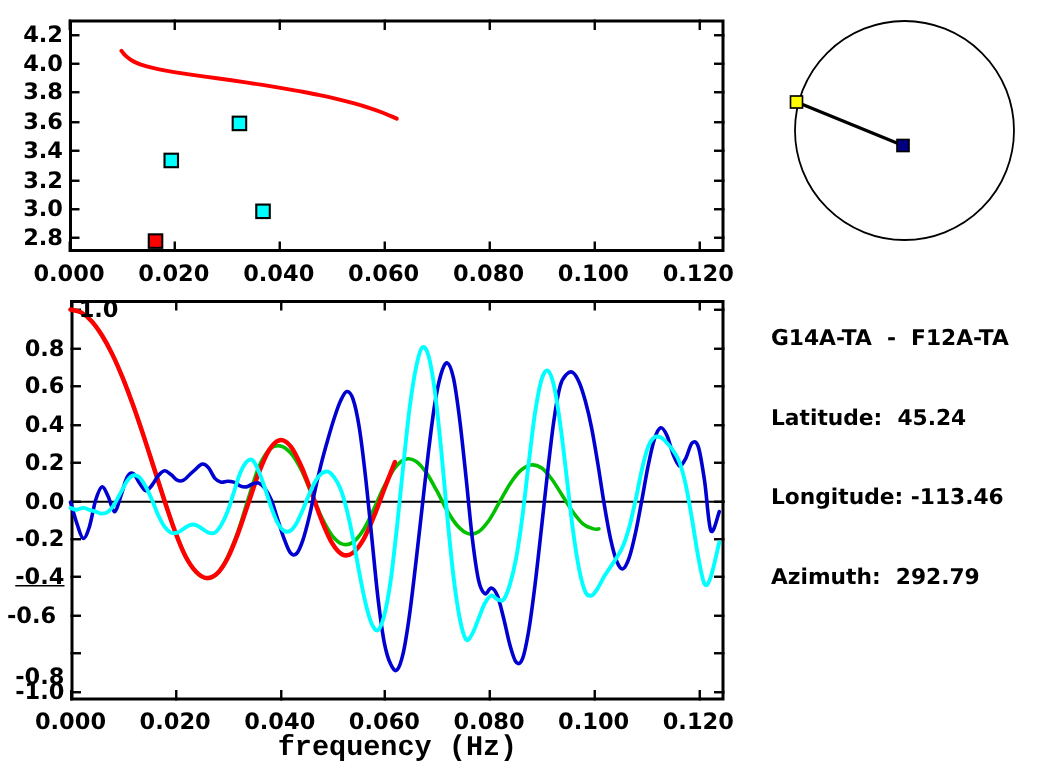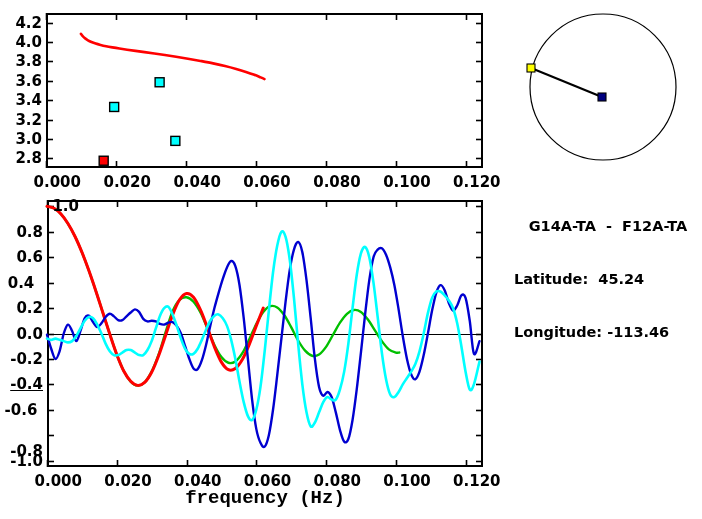--- a/index.html
+++ b/index.html
@@ -39,21 +39,21 @@
     font-size: 15px;
     font-weight: bold;
     color: #000000;
     white-space: nowrap;
     letter-spacing: 0px;
   }
   .ylab {
     text-align: right;
   }
   .xlab {
-    text-align: right;
+    text-align: center;
   }
 
   .axis-title {
     position: absolute;
     font-family: "DejaVu Sans", sans-serif;
     font-size: 19px;
     font-weight: bold;
     color: #000000;
     white-space: nowrap;
   }
@@ -66,21 +66,20 @@
     width: 188px;
     font-family: "DejaVu Sans", sans-serif;
     font-size: 14.5px;
     font-weight: bold;
     color: #000000;
     line-height: 17.6px;
     white-space: pre;
   }
   #info-panel .pair-title {
     display: block;
-    text-align: center;
   }
   #info-panel .row {
     display: block;
     white-space: pre;
   }
 
   
   #map-wrap {
     position: absolute;
     left: 512px;
@@ -197,21 +196,21 @@
       <path d="M 47.00 338.59 C 47.70 338.80, 49.79 339.86, 51.19 339.86 C 52.58 339.86, 53.98 338.59, 55.37 338.59 C 56.77 338.59, 58.16 339.43, 59.56 339.86 C 60.95 340.28, 62.35 340.70, 63.74 341.13 C 65.14 341.55, 66.53 342.40, 67.93 342.40 C 69.32 342.40, 70.72 342.19, 72.11 341.13 C 73.51 340.07, 74.90 338.16, 76.30 336.04 C 77.69 333.92, 79.09 330.96, 80.48 328.41 C 81.88 325.87, 83.28 322.69, 84.67 320.79 C 86.07 318.88, 87.46 317.40, 88.86 316.97 C 90.25 316.55, 91.65 316.97, 93.04 318.24 C 94.44 319.51, 95.83 322.06, 97.23 324.60 C 98.62 327.14, 100.02 330.32, 101.41 333.50 C 102.81 336.68, 104.20 340.70, 105.60 343.67 C 106.99 346.64, 108.39 349.39, 109.78 351.30 C 111.18 353.21, 112.57 354.48, 113.97 355.11 C 115.36 355.75, 116.76 355.54, 118.16 355.11 C 119.55 354.69, 120.95 353.42, 122.34 352.57 C 123.74 351.72, 125.13 350.45, 126.53 350.03 C 127.92 349.60, 129.32 349.60, 130.71 350.03 C 132.11 350.45, 133.50 351.72, 134.90 352.57 C 136.29 353.42, 137.69 354.69, 139.08 355.11 C 140.48 355.54, 141.87 355.96, 143.27 355.11 C 144.66 354.27, 146.06 352.36, 147.45 350.03 C 148.85 347.70, 150.24 344.73, 151.64 341.13 C 153.04 337.53, 154.43 332.65, 155.83 328.41 C 157.22 324.18, 158.62 319.09, 160.01 315.70 C 161.41 312.31, 162.80 309.55, 164.20 308.07 C 165.59 306.59, 166.99 305.74, 168.38 306.80 C 169.78 307.86, 171.17 311.25, 172.57 314.43 C 173.96 317.61, 175.36 321.85, 176.75 325.87 C 178.15 329.90, 179.54 334.77, 180.94 338.59 C 182.33 342.40, 183.73 346.21, 185.12 348.76 C 186.52 351.30, 187.92 353.00, 189.31 353.84 C 190.71 354.69, 192.10 354.69, 193.50 353.84 C 194.89 353.00, 196.29 351.09, 197.68 348.76 C 199.08 346.43, 200.47 343.04, 201.87 339.86 C 203.26 336.68, 204.66 332.86, 206.05 329.69 C 207.45 326.51, 208.84 323.12, 210.24 320.79 C 211.63 318.45, 213.03 316.76, 214.42 315.70 C 215.82 314.64, 217.21 314.00, 218.61 314.43 C 220.00 314.85, 221.40 316.34, 222.80 318.24 C 224.19 320.15, 225.59 322.27, 226.98 325.87 C 228.38 329.47, 229.77 334.35, 231.17 339.86 C 232.56 345.37, 233.96 351.94, 235.35 358.93 C 236.75 365.92, 238.14 374.61, 239.54 381.81 C 240.93 389.02, 242.33 396.44, 243.72 402.16 C 245.12 407.88, 246.51 413.18, 247.91 416.14 C 249.30 419.11, 250.70 421.02, 252.09 419.96 C 253.49 418.90, 254.88 415.30, 256.28 409.79 C 257.68 404.28, 259.07 396.65, 260.47 386.90 C 261.86 377.15, 263.26 364.01, 264.65 351.30 C 266.05 338.59, 267.44 323.75, 268.84 310.61 C 270.23 297.48, 271.63 283.28, 273.02 272.47 C 274.42 261.66, 275.81 252.55, 277.21 245.77 C 278.60 238.99, 280.00 233.27, 281.39 231.79 C 282.79 230.30, 284.18 232.21, 285.58 236.87 C 286.97 241.53, 288.37 249.59, 289.76 259.76 C 291.16 269.93, 292.56 283.91, 293.95 297.90 C 295.35 311.89, 296.74 329.26, 298.14 343.67 C 299.53 358.08, 300.93 372.91, 302.32 384.36 C 303.72 395.80, 305.11 405.34, 306.51 412.33 C 307.90 419.32, 309.30 424.62, 310.69 426.31 C 312.09 428.01, 313.48 424.83, 314.88 422.50 C 316.27 420.17, 317.67 415.72, 319.06 412.33 C 320.46 408.94, 321.85 404.70, 323.25 402.16 C 324.64 399.61, 326.04 397.50, 327.44 397.07 C 328.83 396.65, 330.23 399.19, 331.62 399.61 C 333.02 400.04, 334.41 401.31, 335.81 399.61 C 337.20 397.92, 338.60 394.10, 339.99 389.44 C 341.39 384.78, 342.78 379.27, 344.18 371.64 C 345.57 364.01, 346.97 354.27, 348.36 343.67 C 349.76 333.08, 351.15 319.51, 352.55 308.07 C 353.94 296.63, 355.34 284.13, 356.73 275.01 C 358.13 265.90, 359.52 258.06, 360.92 253.40 C 362.32 248.74, 363.71 246.41, 365.11 247.04 C 366.50 247.68, 367.90 251.28, 369.29 257.21 C 370.69 263.15, 372.08 272.68, 373.48 282.64 C 374.87 292.60, 376.27 305.32, 377.66 316.97 C 379.06 328.63, 380.45 342.19, 381.85 352.57 C 383.24 362.95, 384.64 372.28, 386.03 379.27 C 387.43 386.26, 388.82 391.56, 390.22 394.53 C 391.61 397.50, 393.01 397.50, 394.40 397.07 C 395.80 396.65, 397.20 394.10, 398.59 391.99 C 399.99 389.87, 401.38 386.69, 402.78 384.36 C 404.17 382.03, 405.57 380.12, 406.96 378.00 C 408.36 375.88, 409.75 373.97, 411.15 371.64 C 412.54 369.31, 413.94 367.40, 415.33 364.01 C 416.73 360.62, 418.12 356.39, 419.52 351.30 C 420.91 346.21, 422.31 339.86, 423.70 333.50 C 425.10 327.14, 426.49 319.09, 427.89 313.16 C 429.28 307.22, 430.68 301.50, 432.08 297.90 C 433.47 294.30, 434.87 292.60, 436.26 291.54 C 437.66 290.48, 439.05 290.91, 440.45 291.54 C 441.84 292.18, 443.24 293.87, 444.63 295.36 C 446.03 296.84, 447.42 298.32, 448.82 300.44 C 450.21 302.56, 451.61 304.26, 453.00 308.07 C 454.40 311.89, 455.79 316.97, 457.19 323.33 C 458.58 329.69, 459.98 338.16, 461.37 346.21 C 462.77 354.27, 464.16 364.44, 465.56 371.64 C 466.96 378.85, 468.35 387.32, 469.75 389.44 C 471.14 391.56, 472.30 389.02, 473.93 384.36 C 475.56 379.70, 478.58 365.29, 479.51 361.47" fill="none" stroke="#00ffff" stroke-width="2.6" stroke-linecap="round" stroke-linejoin="round"></path>
     </svg>
   <div id="ticklabels-bot">
       <div class="tick-label ylab" style="width: 44px; left: -1px; top: 451.643px;">-1.0</div>
       <div class="tick-label ylab" style="width: 44px; left: -1px; top: 442px;">-0.8</div>
       <div class="tick-label ylab" style="width: 44px; left: -1px; top: 400.786px; text-align: center;">-0.6</div>
       <div class="tick-label ylab" style="width: 44px; left: -1px; top: 375.357px; text-decoration: underline;">-0.4</div>
       <div class="tick-label ylab" style="width: 44px; left: -1px; top: 349.929px;">-0.2</div>
       <div class="tick-label ylab" style="width: 44px; left: -1px; top: 324.5px;">0.0</div>
       <div class="tick-label ylab" style="width: 44px; left: -1px; top: 299.071px;">0.2</div>
-      <div class="tick-label ylab" style="width: 44px; left: -1px; top: 273.643px; text-align: center;">0.4</div>
+      <div class="tick-label ylab" style="width: 44px; left: -1px; top: 273.643px;">0.4</div>
       <div class="tick-label ylab" style="width: 44px; left: -1px; top: 248.214px;">0.6</div>
       <div class="tick-label ylab" style="width: 44px; left: -1px; top: 222.786px; text-align: right;">0.8</div>
       <div class="tick-label ylab" style="width: 44px; left: -1px; top: 197.357px; margin-left: 36px;">1.0</div>
       <div class="tick-label xlab" style="width: 70px; left: 12px; top: 472px;">0.000</div>
       <div class="tick-label xlab" style="width: 70px; left: 81.76px; top: 472px;">0.020</div>
       <div class="tick-label xlab" style="width: 70px; left: 151.52px; top: 472px;">0.040</div>
       <div class="tick-label xlab" style="width: 70px; left: 221.28px; top: 472px;">0.060</div>
       <div class="tick-label xlab" style="width: 70px; left: 291.04px; top: 472px;">0.080</div>
       <div class="tick-label xlab" style="width: 70px; left: 360.8px; top: 472px;">0.100</div>
       <div class="tick-label xlab" style="width: 70px; left: 430.56px; top: 472px;">0.120</div>
@@ -225,15 +224,16 @@
       <line id="map-ray" x1="19" y1="60" x2="90" y2="89" stroke="#000000" stroke-width="2.2"></line>
       <rect id="map-station" x="15" y="56" width="8" height="8" fill="#ffff00" stroke="#000000" stroke-width="1.1"></rect>
       <rect id="map-event" x="86" y="85" width="8" height="8" fill="#000080" stroke="#000000" stroke-width="1.1"></rect>
     </svg>
   </div>
 
   <div id="info-panel">
     <span class="pair-title">G14A-TA  -  F12A-TA</span>
     <span class="row">Latitude:  45.24</span>
     <span class="row">Longitude: -113.46</span>
+    <span class="row">Azimuth:  292.79</span>
   </div>
 
 </div>
 
 </body></html>

